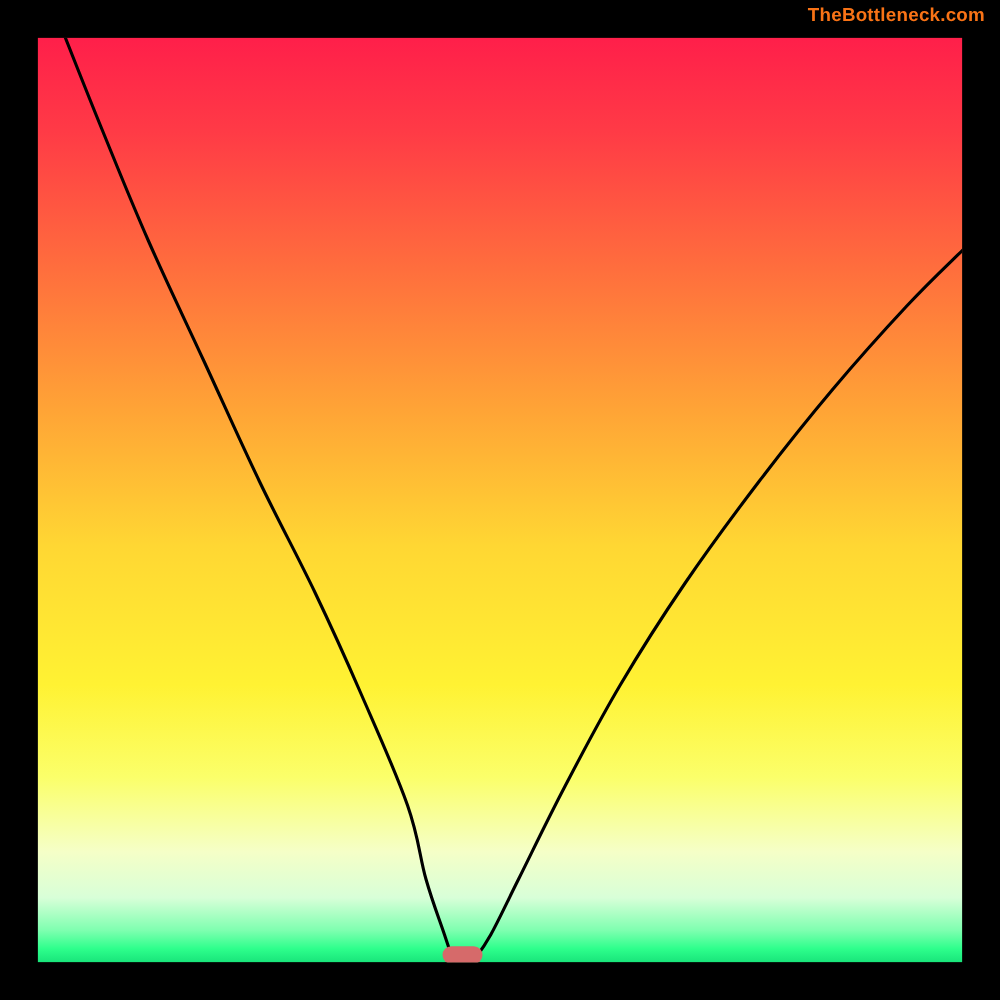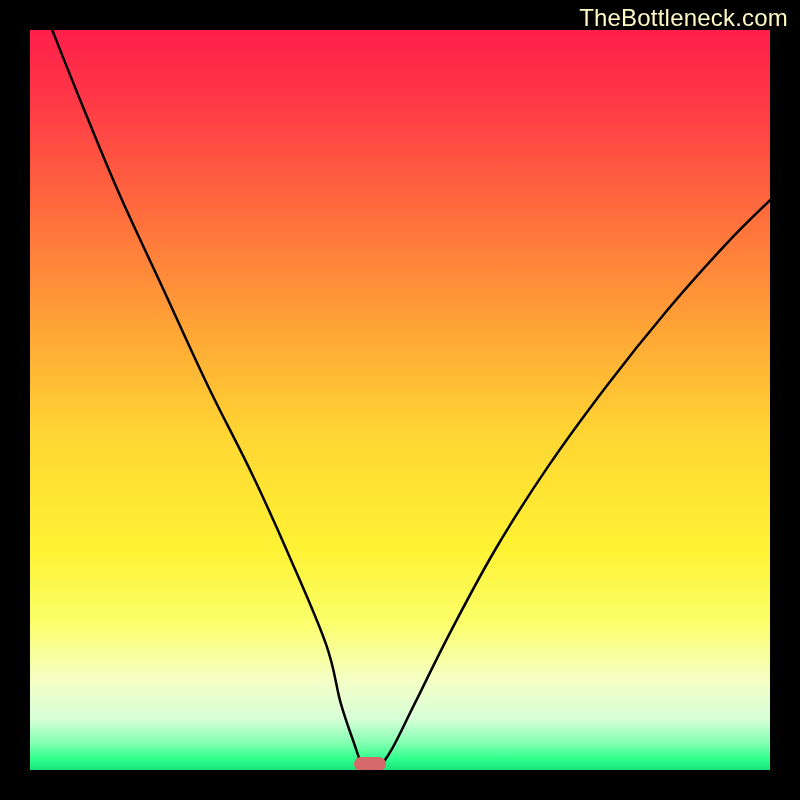--- a/index.html
+++ b/index.html
@@ -23,23 +23,23 @@
     top: 30px;
     left: 30px;
     width: 740px;
     height: 740px;
     overflow: hidden;
   }
   .watermark {
     position: absolute;
     top: 4px;
     right: 12px;
-    color: #fef9c3;
-    font-size: 24px;
-    font-weight: 400;
+    color: #f97316;
+    font-size: 15px;
+    font-weight: 700;
     letter-spacing: 0.2px;
     user-select: none;
   }
   .marker {
     position: absolute;
     width: 32px;
     height: 14px;
     border-radius: 8px;
     transform: translate(-50%, -50%);
   }

